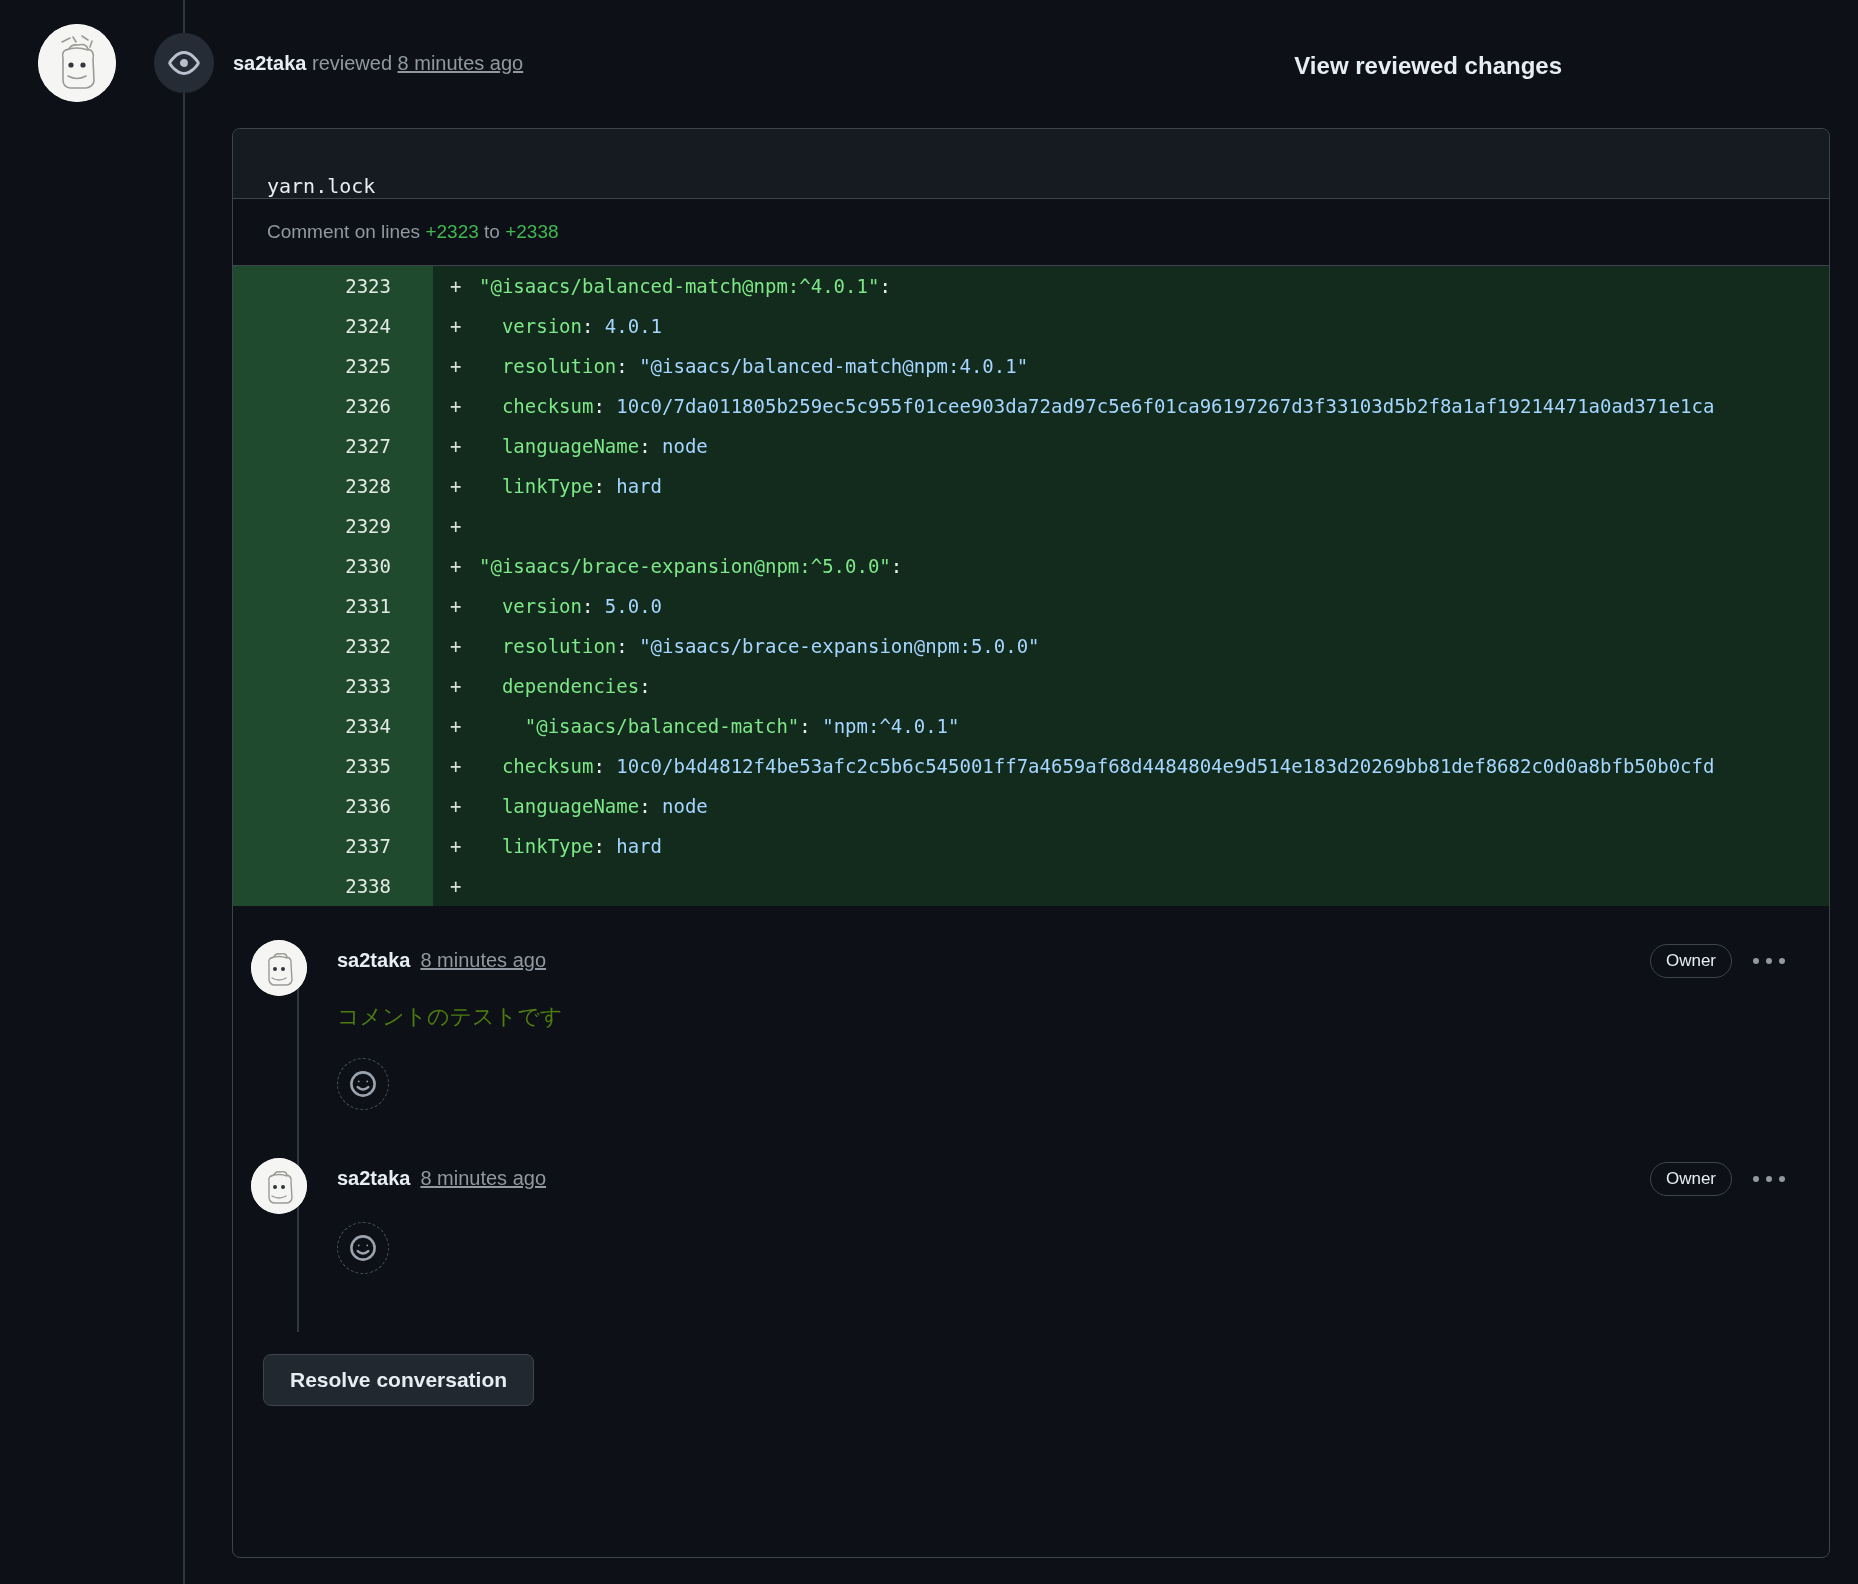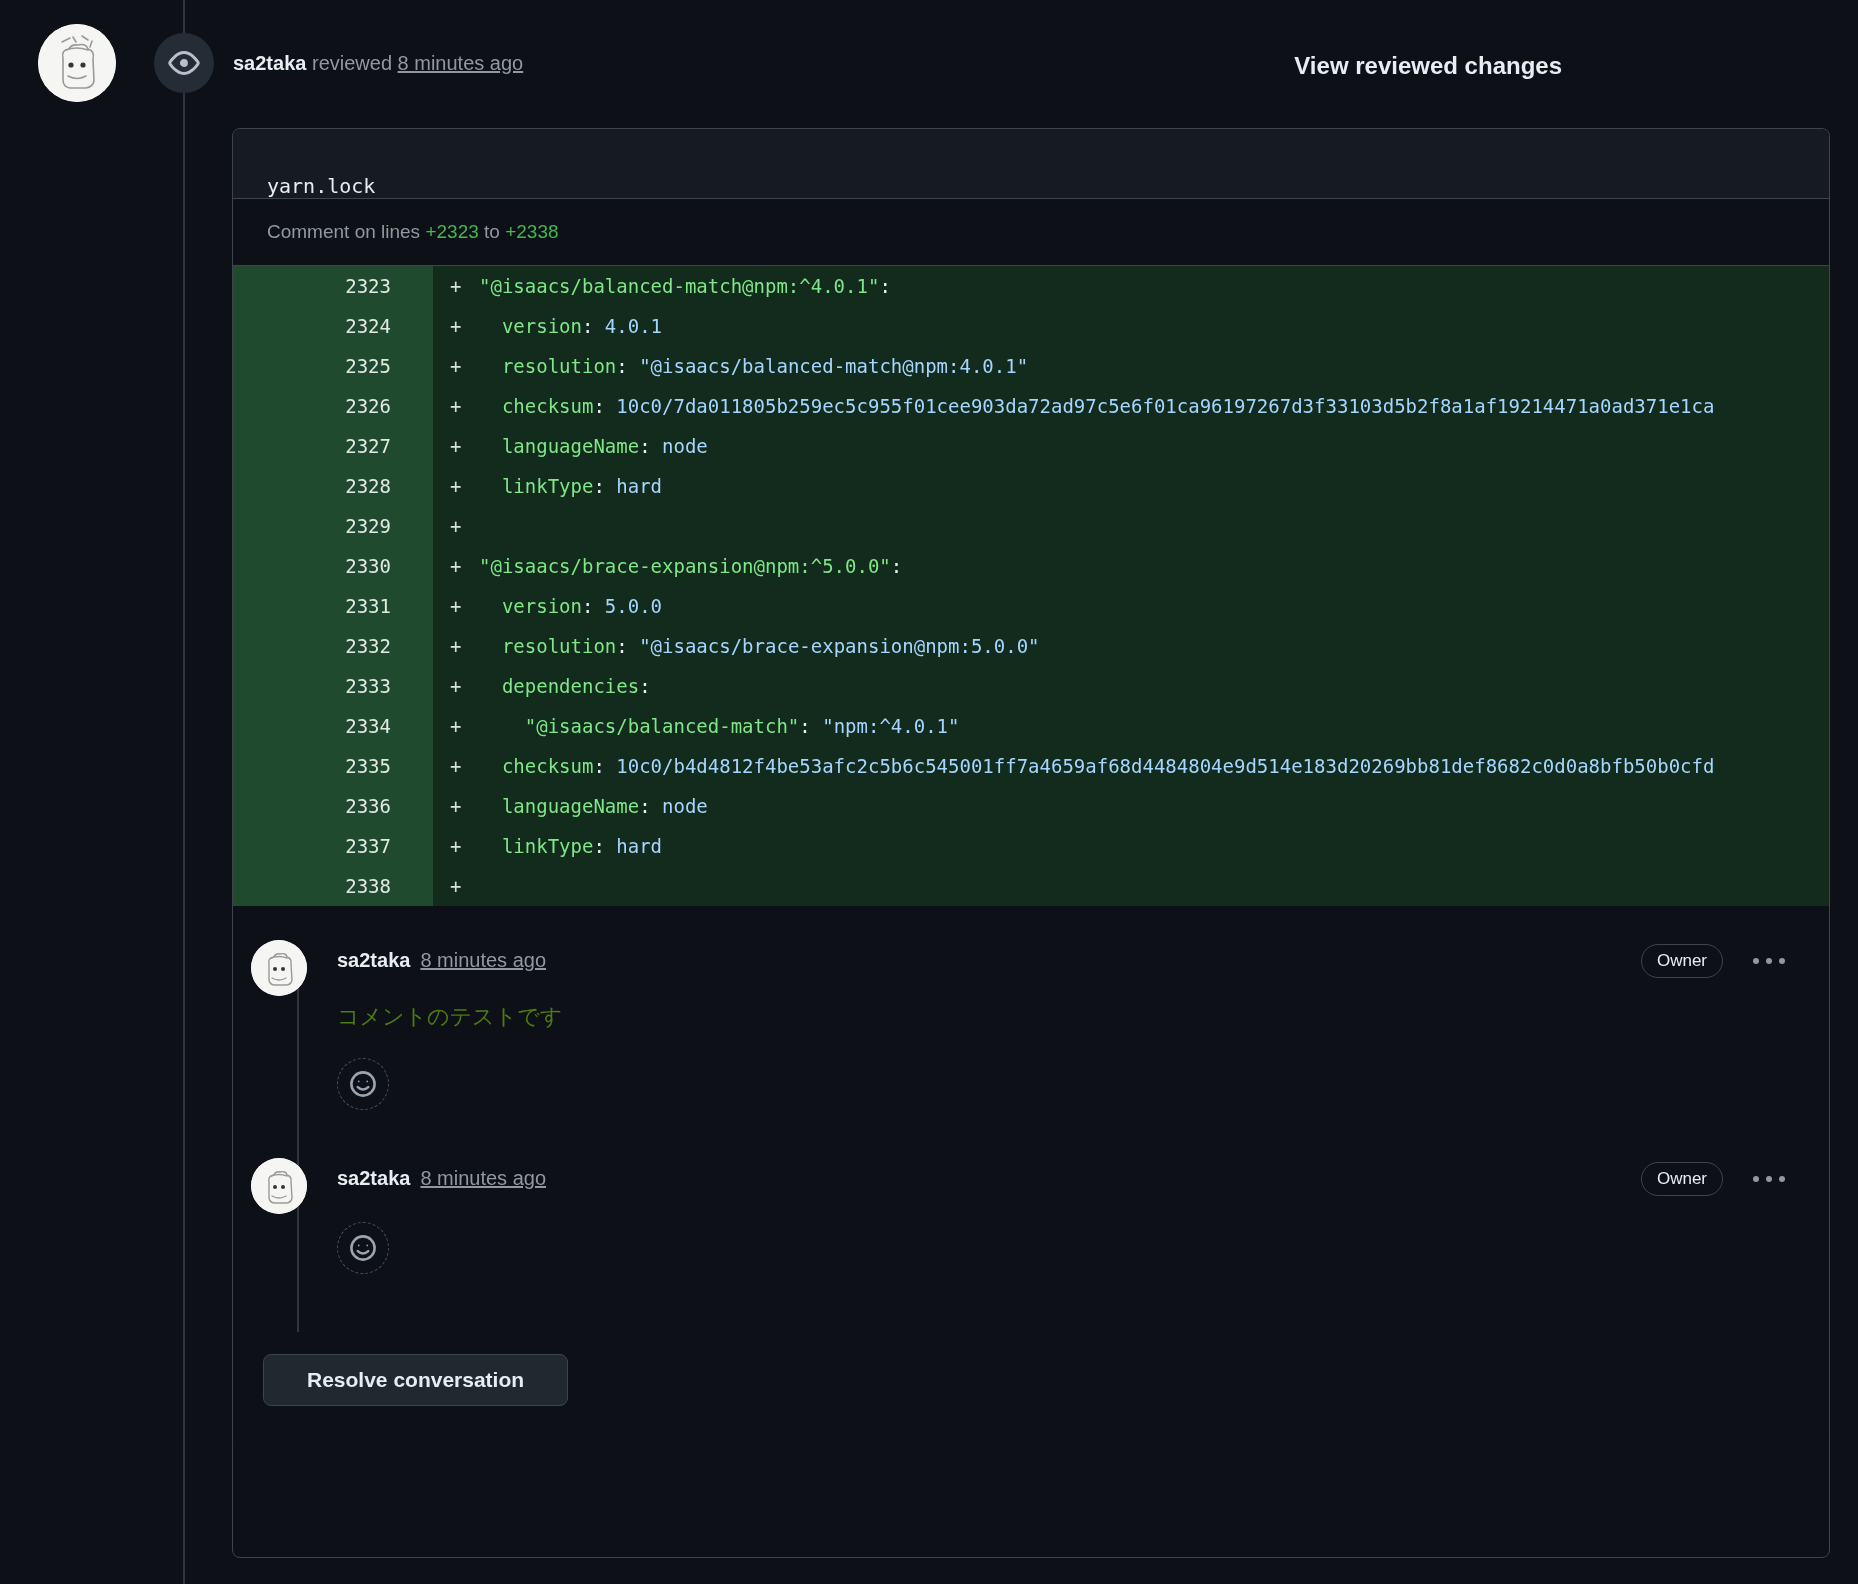--- a/index.html
+++ b/index.html
@@ -57,21 +57,21 @@
 
   
   .comments { padding:34px 28px 0 18px; position:relative; }
   .comment-connector { position:absolute; left:64px; top:60px; bottom:-10px; width:2px; background:#2f363e; }
   .comment { display:flex; gap:30px; margin-bottom:48px; position:relative; }
   .c-avatar { flex:0 0 56px; width:56px; height:56px; border-radius:50%; background:#f4f4f2; overflow:hidden; cursor:pointer; position:relative; z-index:1; }
   .c-main { flex:1; padding-top:4px; }
   .c-head { display:flex; align-items:center; }
   .c-user { font-weight:700; font-size:20px; color:#e6edf3; cursor:pointer; }
   .c-time { margin-left:10px; font-size:20px; color:#9198a1; text-decoration:underline; cursor:pointer; }
-  .c-right { margin-left:auto; display:flex; align-items:center; gap:28px; padding-right:14px; }
+  .c-right { margin-left:auto; display:flex; align-items:center; gap:19px; padding-right:14px; }
   .owner-pill {
     border:1px solid #3d444d; border-radius:999px; padding:4px 15px;
     font-size:17px; font-weight:500; color:#e6edf3; line-height:1.4;
   }
   .kebab { display:flex; gap:7px; align-items:center; cursor:pointer; padding:6px 2px; }
   .kebab i { width:6px; height:6px; border-radius:50%; background:#9198a1; display:block; }
   .c-body { margin-top:24px; font-size:22px; color:#4d7c0f; }
   .react-btn {
     margin-top:26px; width:52px; height:52px; border-radius:50%;
     border:1px dashed #4a525c; background:transparent; display:flex;
@@ -90,21 +90,21 @@
     flex:1; height:58px; background:#0d1117; border:1px solid #3d444d; border-radius:8px;
     padding:0 22px; font-size:20px; color:#e6edf3; outline:none;
     font-family:"Liberation Sans","DejaVu Sans",sans-serif;
   }
   .reply-input::placeholder { color:#858c95; }
 
   
   .thread-footer { padding:32px 30px 36px 30px; border-radius:0 0 8px 8px; background:#0d1117; }
   .resolve-btn {
     background:#212830; border:1px solid #3d444d; border-radius:8px;
-    color:#e6edf3; font-weight:700; font-size:21px; padding:13px 43px;
+    color:#e6edf3; font-weight:700; font-size:21px; padding:13px 26px;
     cursor:pointer; font-family:"Liberation Sans","DejaVu Sans",sans-serif;
   }
 
   svg { display:block; }
 </style>
 </head>
 <body>
 
 <div class="timeline-rail"></div>
 

